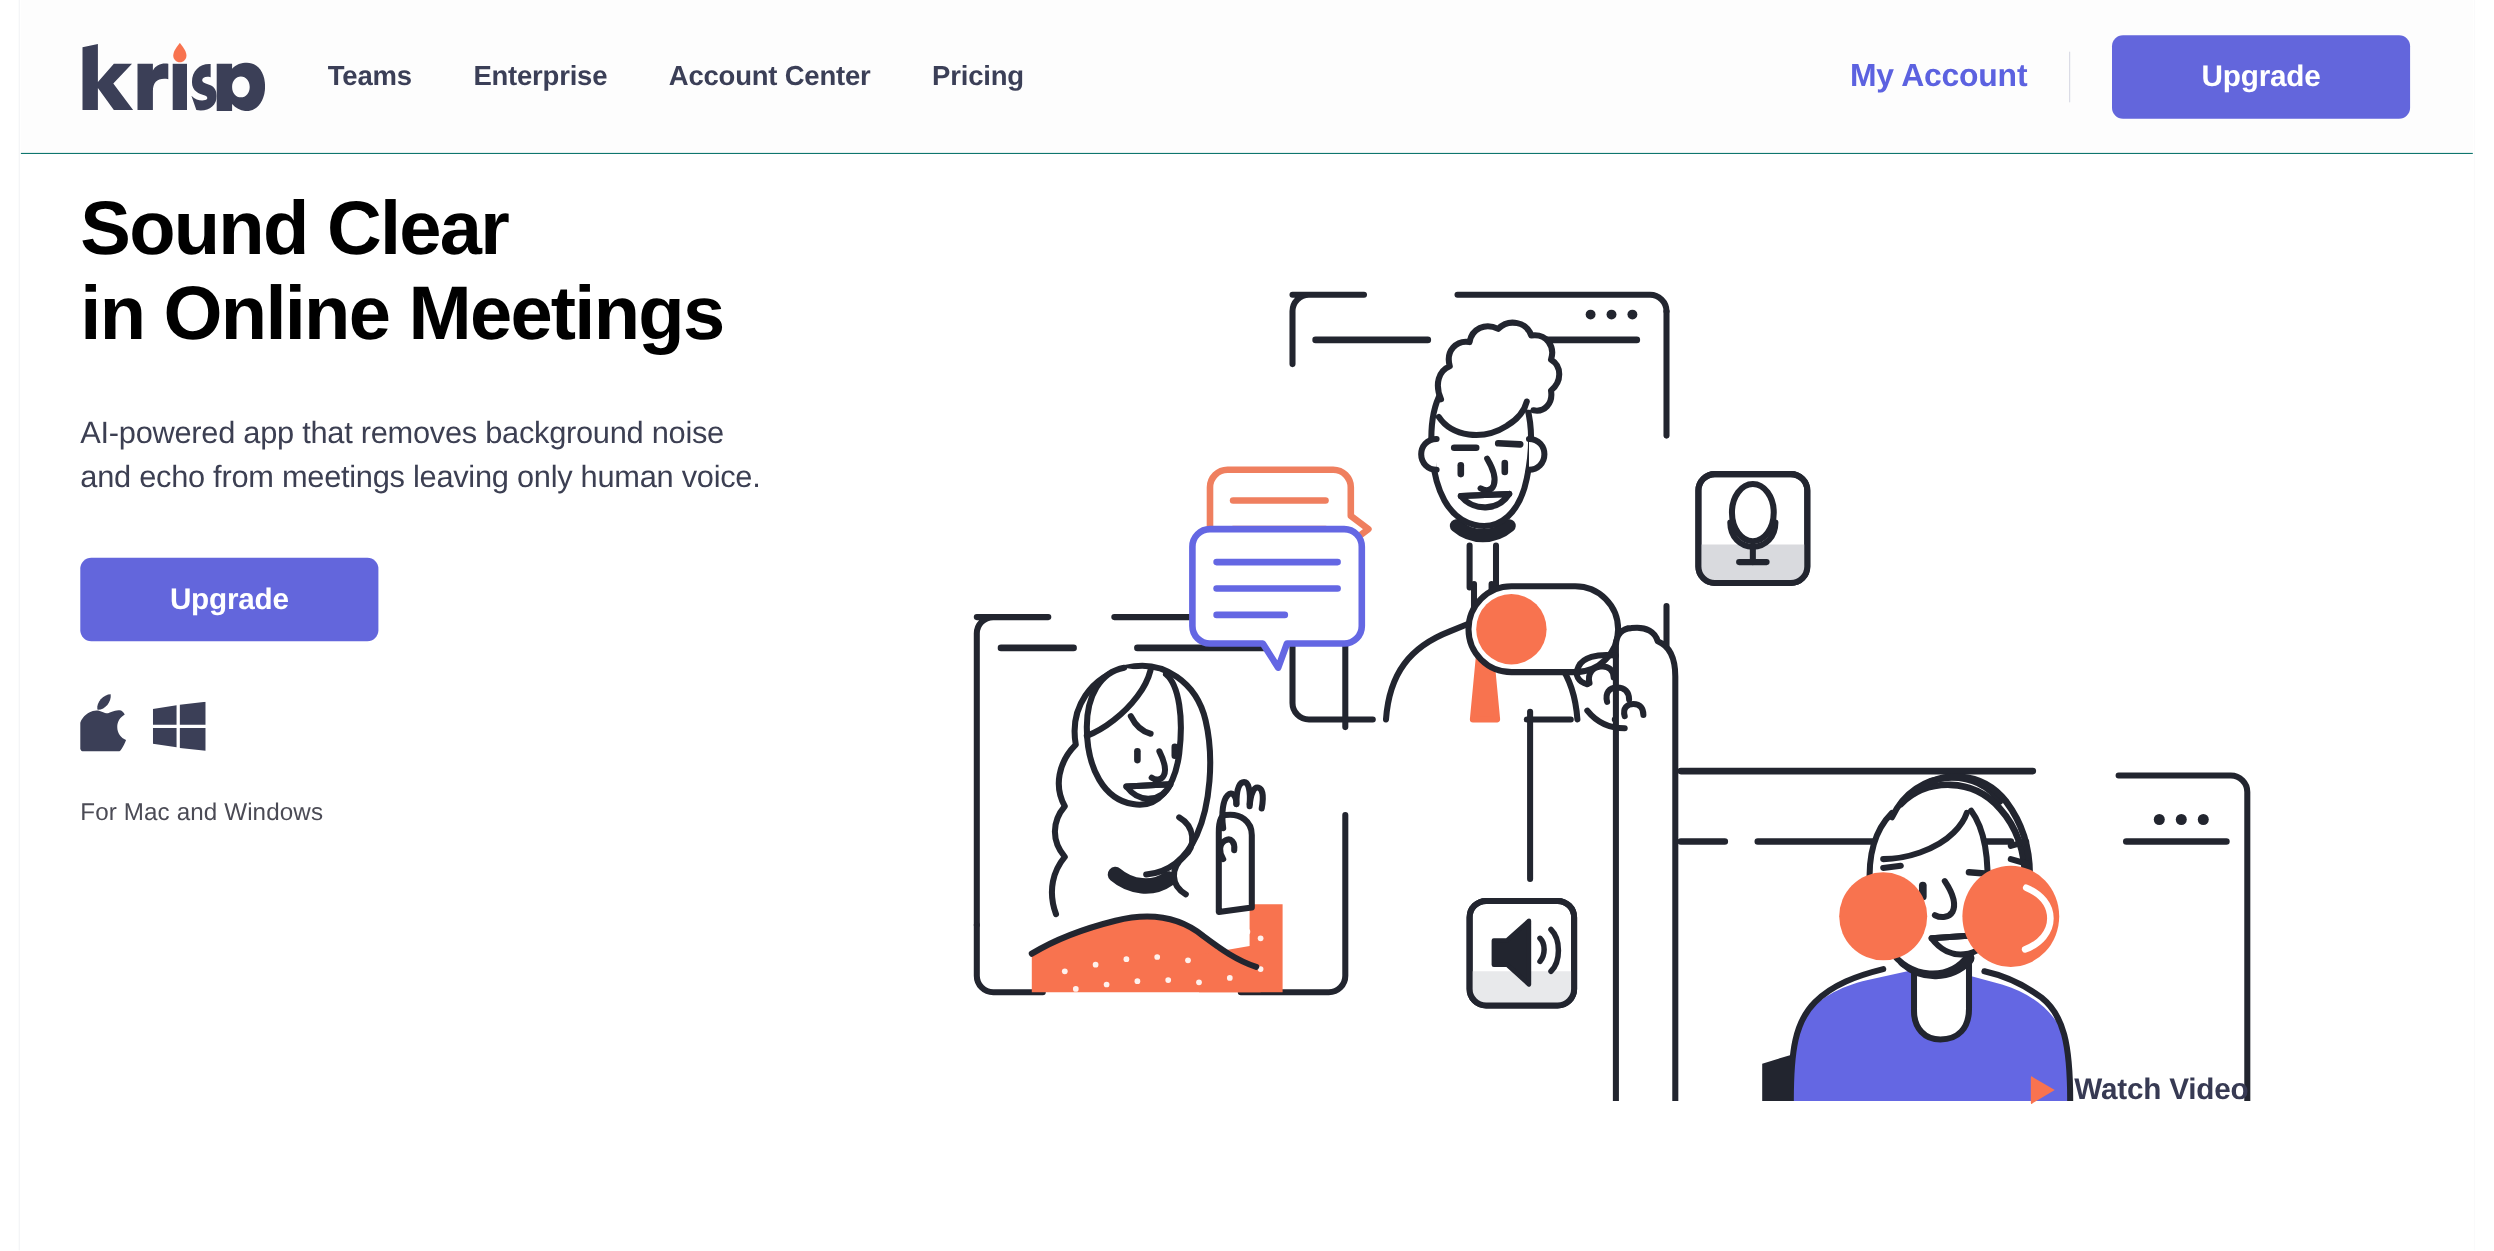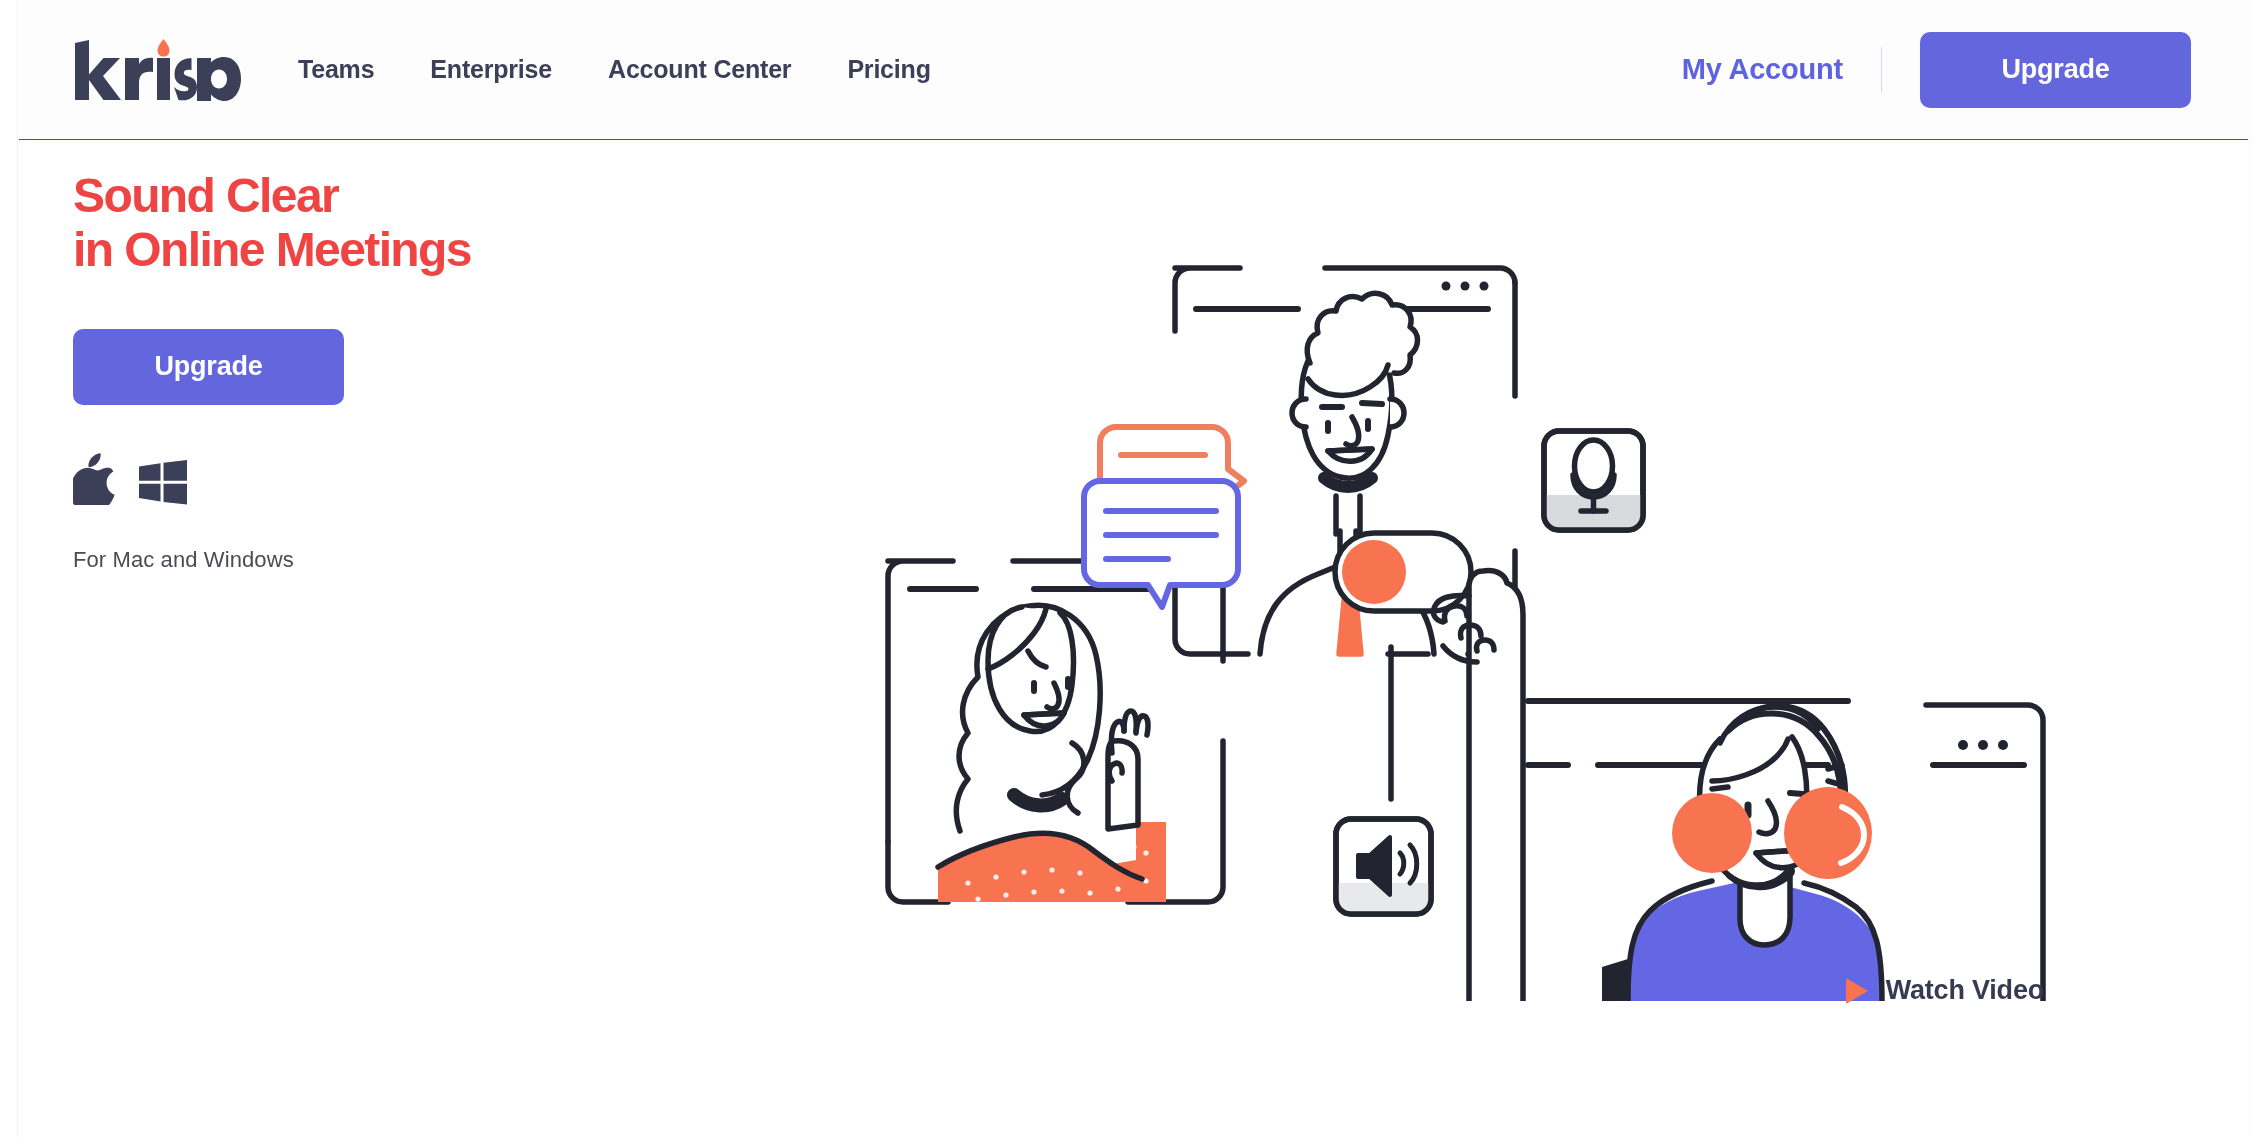--- a/index.html
+++ b/index.html
@@ -123,22 +123,22 @@
   }
 
   .hero-copy {
     position: absolute;
     left: 54px;
     top: 28px;
     width: 820px;
   }
 
   .hero-title {
-    color: #ef4444;
-    font-size: 48px;
+    color: #000000;
+    font-size: 69px;
     line-height: 1.12;
     font-weight: 700;
     letter-spacing: -1.6px;
   }
   .hero-title .line { display: block; white-space: nowrap; }
 
   .hero-sub {
     margin-top: 50px;
     color: #3c3f52;
     font-size: 28px;
@@ -265,20 +265,24 @@
   </header>
 
   <main class="hero">
 
     <div class="hero-copy">
       <h1 class="hero-title">
         <span class="line">Sound Clear</span>
         <span class="line">in Online Meetings</span>
       </h1>
 
+      <p class="hero-sub">
+        <span class="line">AI-powered app that removes background noise</span>
+        <span class="line">and echo from meetings leaving only human voice.</span>
+      </p>
 
       <button class="btn-upgrade-hero" type="button">Upgrade</button>
 
       <div class="os-icons">
         <span>
           <svg width="42" height="52" viewBox="0 0 42 52">
             <path d="M27.6 0.2 c0.5 3.6 -0.9 7.1 -3 9.6 c-2.2 2.6 -5.7 4.6 -9.1 4.3 c-0.6 -3.4 1 -7 3.1 -9.4 C20.9 2.1 24.6 0.2 27.6 0.2 Z" fill="#3b3f57"></path>
             <path d="M38.9 18.6 c-4.4 2.6 -6.8 6.6 -6.8 11.4 c0 5.4 3.2 9.9 8 11.8 c-1 2.9 -2.3 5.6 -4.1 8.1 c-2.5 3.4 -5.1 6.8 -9.1 6.9 c-3.9 0.1 -5.2 -2.3 -9.7 -2.3 c-4.5 0 -5.9 2.2 -9.6 2.4 c-3.9 0.1 -6.9 -3.7 -9.4 -7.1 C-6.3 42.8 -4.9 28.9 1.1 21.3 c3.1 -3.9 7.6 -6.4 12.1 -6.5 c3.8 -0.1 7.4 2.6 9.7 2.6 c2.3 0 6.7 -3.2 11.3 -2.7 C36.1 14.8 37.7 16.3 38.9 18.6 Z" fill="#3b3f57" transform="translate(1.5,0)"></path>
           </svg>
         </span>

